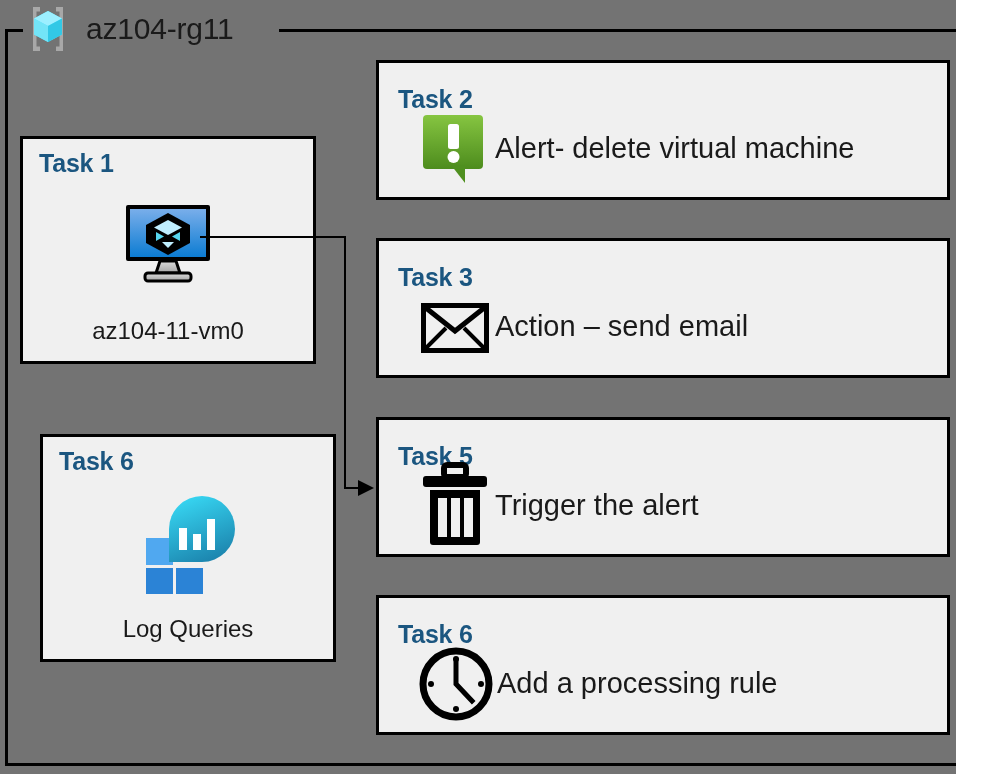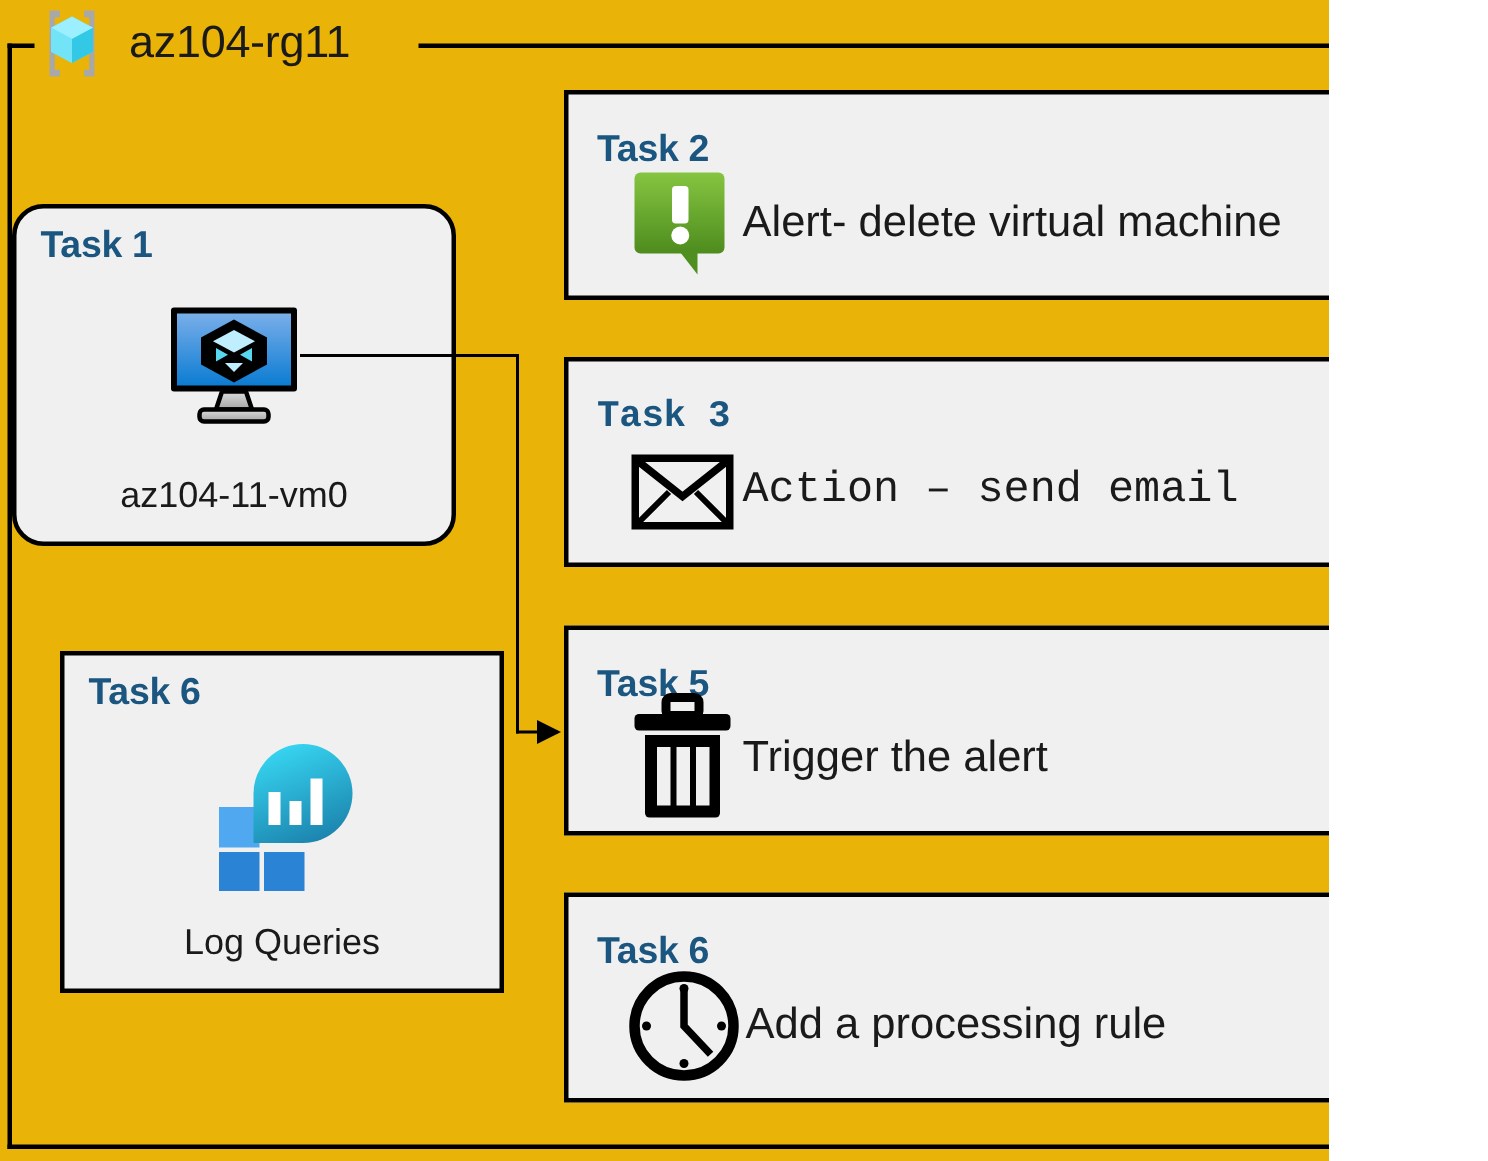--- a/index.html
+++ b/index.html
@@ -5,23 +5,23 @@
   html, body {
     margin: 0;
     padding: 0;
     background: #ffffff;
   }
   body {
     font-family: "Liberation Sans", sans-serif;
   }
   #canvas {
     position: relative;
-    width: 886px;
+    width: 956px;
     height: 774px;
-    background: #eab308;
+    background: #737373;
     overflow: hidden;
   }
 
   
   .rg-frame-left {
     position: absolute;
     left: 5px;
     top: 29px;
     width: 3px;
     height: 737px;
@@ -204,21 +204,21 @@
           <polygon points="28,7 42,14.5 42,30.5 28,38 14,30.5 14,14.5" fill="#50e6ff"></polygon>
           <polygon points="28,7 42,14.5 28,22 14,14.5" fill="#9cefff"></polygon>
           <polygon points="28,22 42,14.5 42,30.5 28,38" fill="#32c8e6"></polygon>
           <polygon points="28,22 14,14.5 14,30.5 28,38" fill="#73e4f7"></polygon>
         </g>
       </svg>
     </div>
     <div class="rg-title">az104-rg11</div>
   </div>
 
-  <div class="task-box box-left" style="left:8px; top:136px;border-radius:21px;">
+  <div class="task-box box-left" style="left:20px; top:136px;">
     <div class="task-label">Task 1</div>
     <div class="icon-slot">
       <span>
         <svg width="96" height="86" viewBox="0 0 96 86" xmlns="http://www.w3.org/2000/svg">
           <defs>
             <linearGradient id="vmScreen" x1="0" y1="0" x2="0" y2="1">
               <stop offset="0%" stop-color="#79aeea"></stop>
               <stop offset="100%" stop-color="#0c7cd2"></stop>
             </linearGradient>
             <linearGradient id="vmStand" x1="0" y1="0" x2="0" y2="1">
@@ -281,21 +281,21 @@
           <rect x="8" y="6" width="60" height="54" rx="4" fill="url(#alertGrn)"></rect>
           <path d="M36 56 L50 56 L50 74 Z" fill="#4f8f1f"></path>
           <rect x="33" y="15" width="11" height="25" rx="2.5" fill="#ffffff"></rect>
           <circle cx="38.5" cy="48" r="6" fill="#ffffff"></circle>
         </svg>
       </span>
       <span class="caption">Alert- delete virtual machine</span>
     </div>
   </div>
 
-  <div class="task-box box-right" style="top:238px;font-family:Liberation Mono, monospace;">
+  <div class="task-box box-right" style="top:238px;">
     <div class="task-label">Task 3</div>
     <div class="row">
       <span class="icon-wrap">
         <svg width="80" height="68" viewBox="0 0 80 68" xmlns="http://www.w3.org/2000/svg">
           <rect x="6" y="10" width="68" height="50" fill="#000000"></rect>
           <rect x="11" y="15" width="58" height="40" fill="#f0f0f0"></rect>
           <path d="M11 15 L40 38 L69 15" fill="none" stroke="#000000" stroke-width="5"></path>
           <path d="M11 55 L31 35 M69 55 L49 35" fill="none" stroke="#000000" stroke-width="4"></path>
         </svg>
       </span>

